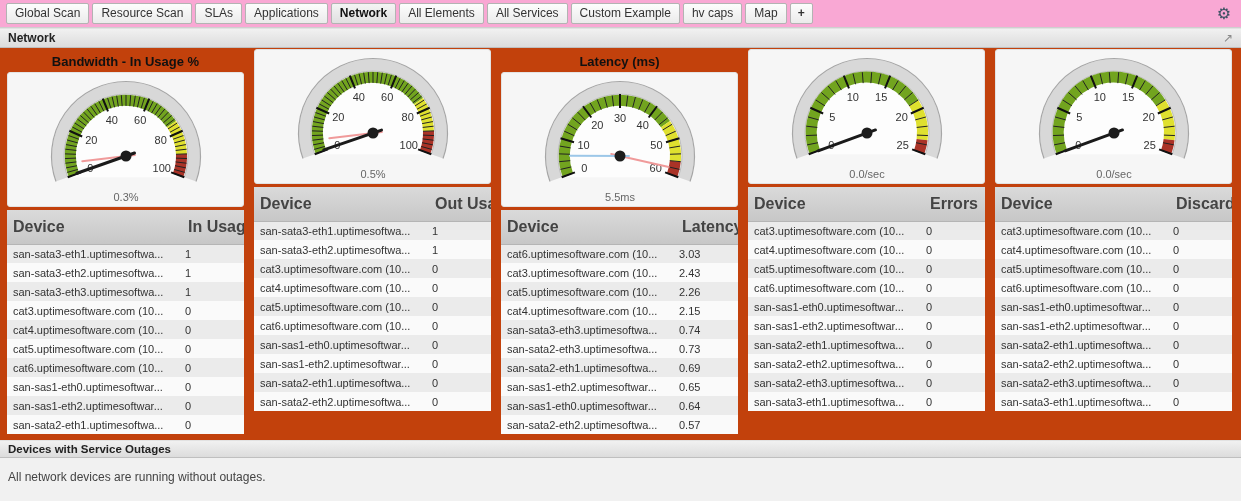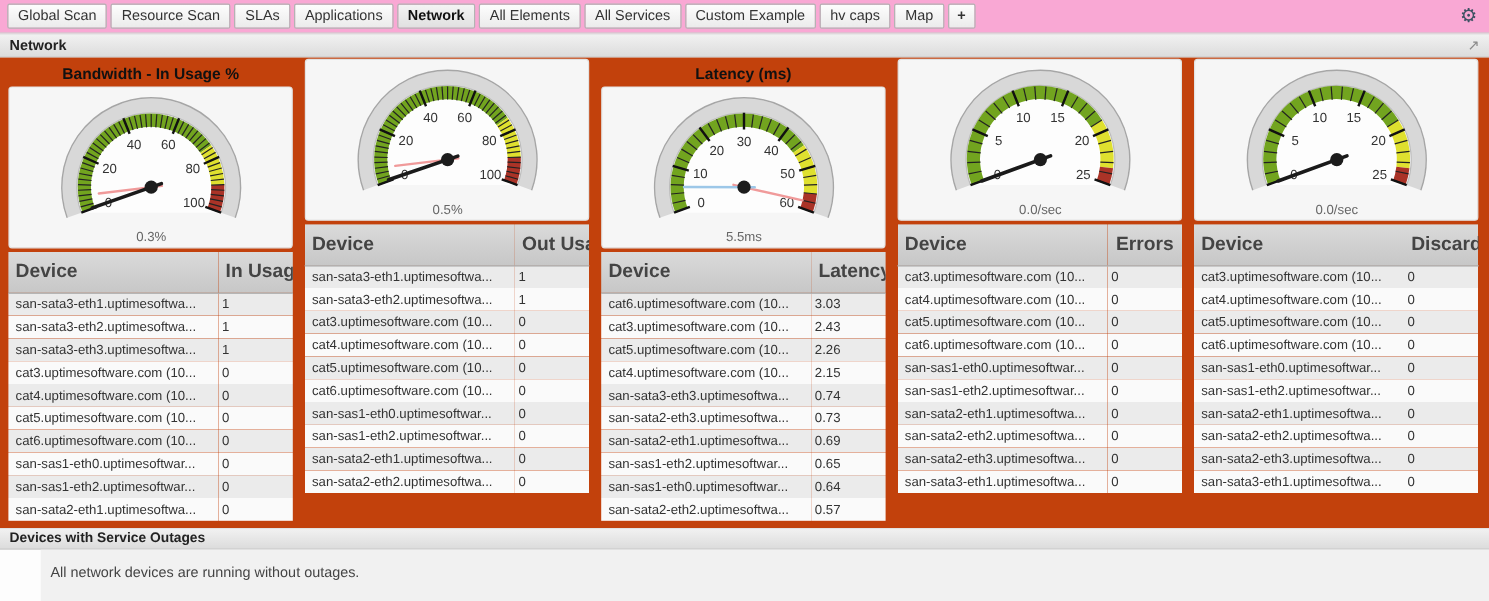--- a/index.html
+++ b/index.html
@@ -69,21 +69,20 @@
   }
   table.tbl td.val { padding: 0 3px; }
   table.tbl tbody tr:nth-child(odd)  { background: #ebebeb; }
   table.tbl tbody tr:nth-child(even) { background: #fafafa; }
 
   
   .outages-body {
     flex: 1; background: #f1f1f1;
     font-size: 12px; color: #444;
     padding: 12px 8px;
-    margin-left: 34px;
   }
 </style>
 </head>
 <body>
 
 <div class="app">
 
   <div class="tab-bar">
 
     <div class="tab">Global Scan</div>

